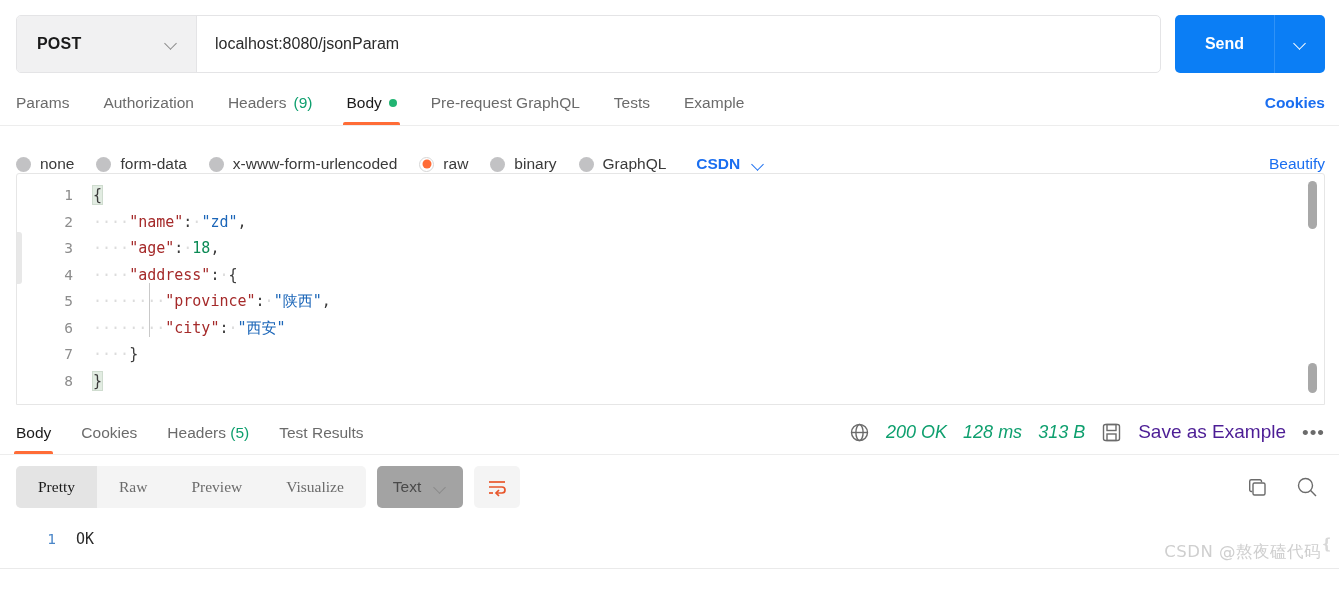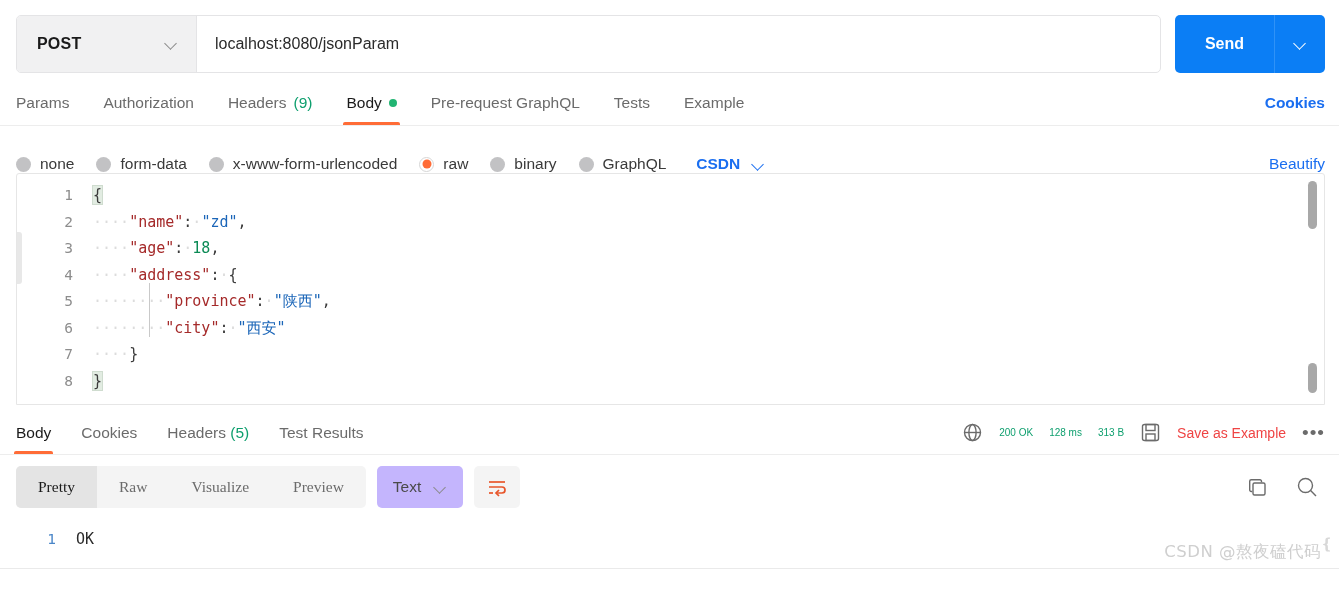--- a/index.html
+++ b/index.html
@@ -176,41 +176,41 @@
   .rstab {
     font-size:15.5px; color:#6b6b6b; margin-right:30px;
     padding-bottom: 12px; cursor:pointer; position:relative;
   }
   .rstab.active { color:#1a1a1a; }
   .rstab.active::after{
     content:""; position:absolute; left:-2px; right:-2px; bottom:0;
     height:3px; background:#ff6c37; border-radius:2px 2px 0 0;
   }
   .resp-meta { margin-left:auto; display:flex; align-items:center; gap:16px; padding-bottom: 11px; }
-  .meta-green { color:#0e9f6e; font-size:10px; }
-  .meta-save { color:#ef4444; font-size:14px; cursor:pointer; }
+  .meta-green { color:#0e9f6e; font-size:18px;font-style:italic; }
+  .meta-save { color:#4c1d95; font-size:19px; cursor:pointer; }
   .dots3 { color:#6b6b6b; font-size:19px; letter-spacing:1px; cursor:pointer; line-height:1; }
   .icon-stroke { stroke:#6b6b6b; fill:none; stroke-width:1.4; }
 
   
   .resp-toolbar {
     display:flex; align-items:center; gap:11px;
     padding: 11px 14px 11px 16px;
   }
   .seg {
     display:flex; background:#f4f4f4; border-radius:5px; overflow:hidden; height:42px;font-family:Liberation Serif, serif;
   }
   .seg-item {
     display:flex;align-items:center;justify-content:center;
     padding: 0 22px; font-size:15.5px; color:#6b6b6b; cursor:pointer;
   }
   .seg-item.active { background:#e4e4e4; color:#1a1a1a; font-weight:500; }
   .pill {
     display:flex;align-items:center;gap:13px;
-    background:#c4b5fd; border-radius:5px; height:42px; padding:0 16px;
+    background:#a3a3a3; border-radius:5px; height:42px; padding:0 16px;
     font-size:15.5px; color:#4a4a4a; cursor:pointer;text-align:center;
   }
   .icon-btn {
     display:flex;align-items:center;justify-content:center;
     width:46px;height:42px;background:#f4f4f4;border-radius:5px;cursor:pointer;
   }
   .right-icons { margin-left:auto; display:flex; align-items:center; gap:26px; padding-right: 6px; }
   .plain-icon { cursor:pointer; display:flex; }
 
   
@@ -357,22 +357,22 @@
     </span>
     <span class="meta-save">Save as Example</span>
     <span class="dots3">•••</span>
   </div>
 </div>
 
 <div class="resp-toolbar">
   <div class="seg">
     <div class="seg-item active">Pretty</div>
     <div class="seg-item">Raw</div>
+    <div class="seg-item">Preview</div>
     <div class="seg-item">Visualize</div>
-    <div class="seg-item">Preview</div>
   </div>
   <div class="pill">
     <span>Text</span>
     <span class="chev"></span>
   </div>
   <div class="icon-btn">
     <svg width="22" height="20" viewBox="0 0 22 20">
       <line x1="3" y1="5" x2="19" y2="5" stroke="#e8552a" stroke-width="1.7"></line>
       <path d="M3 10 H16 a3 3 0 0 1 0 6 H11" fill="none" stroke="#e8552a" stroke-width="1.7"></path>
       <polyline points="13,13 10,16 13,19" fill="none" stroke="#e8552a" stroke-width="1.7"></polyline>

